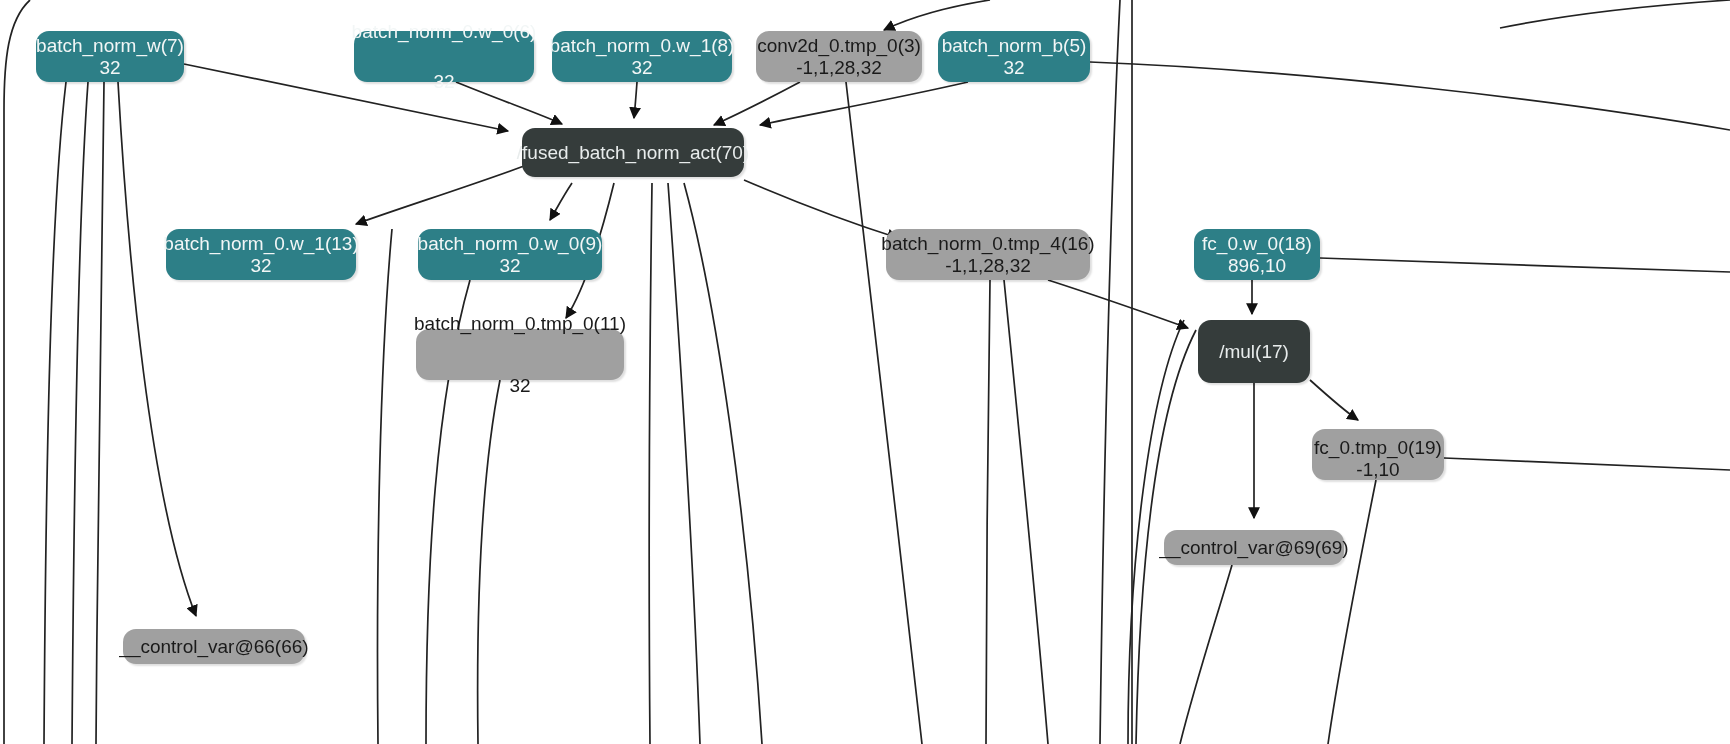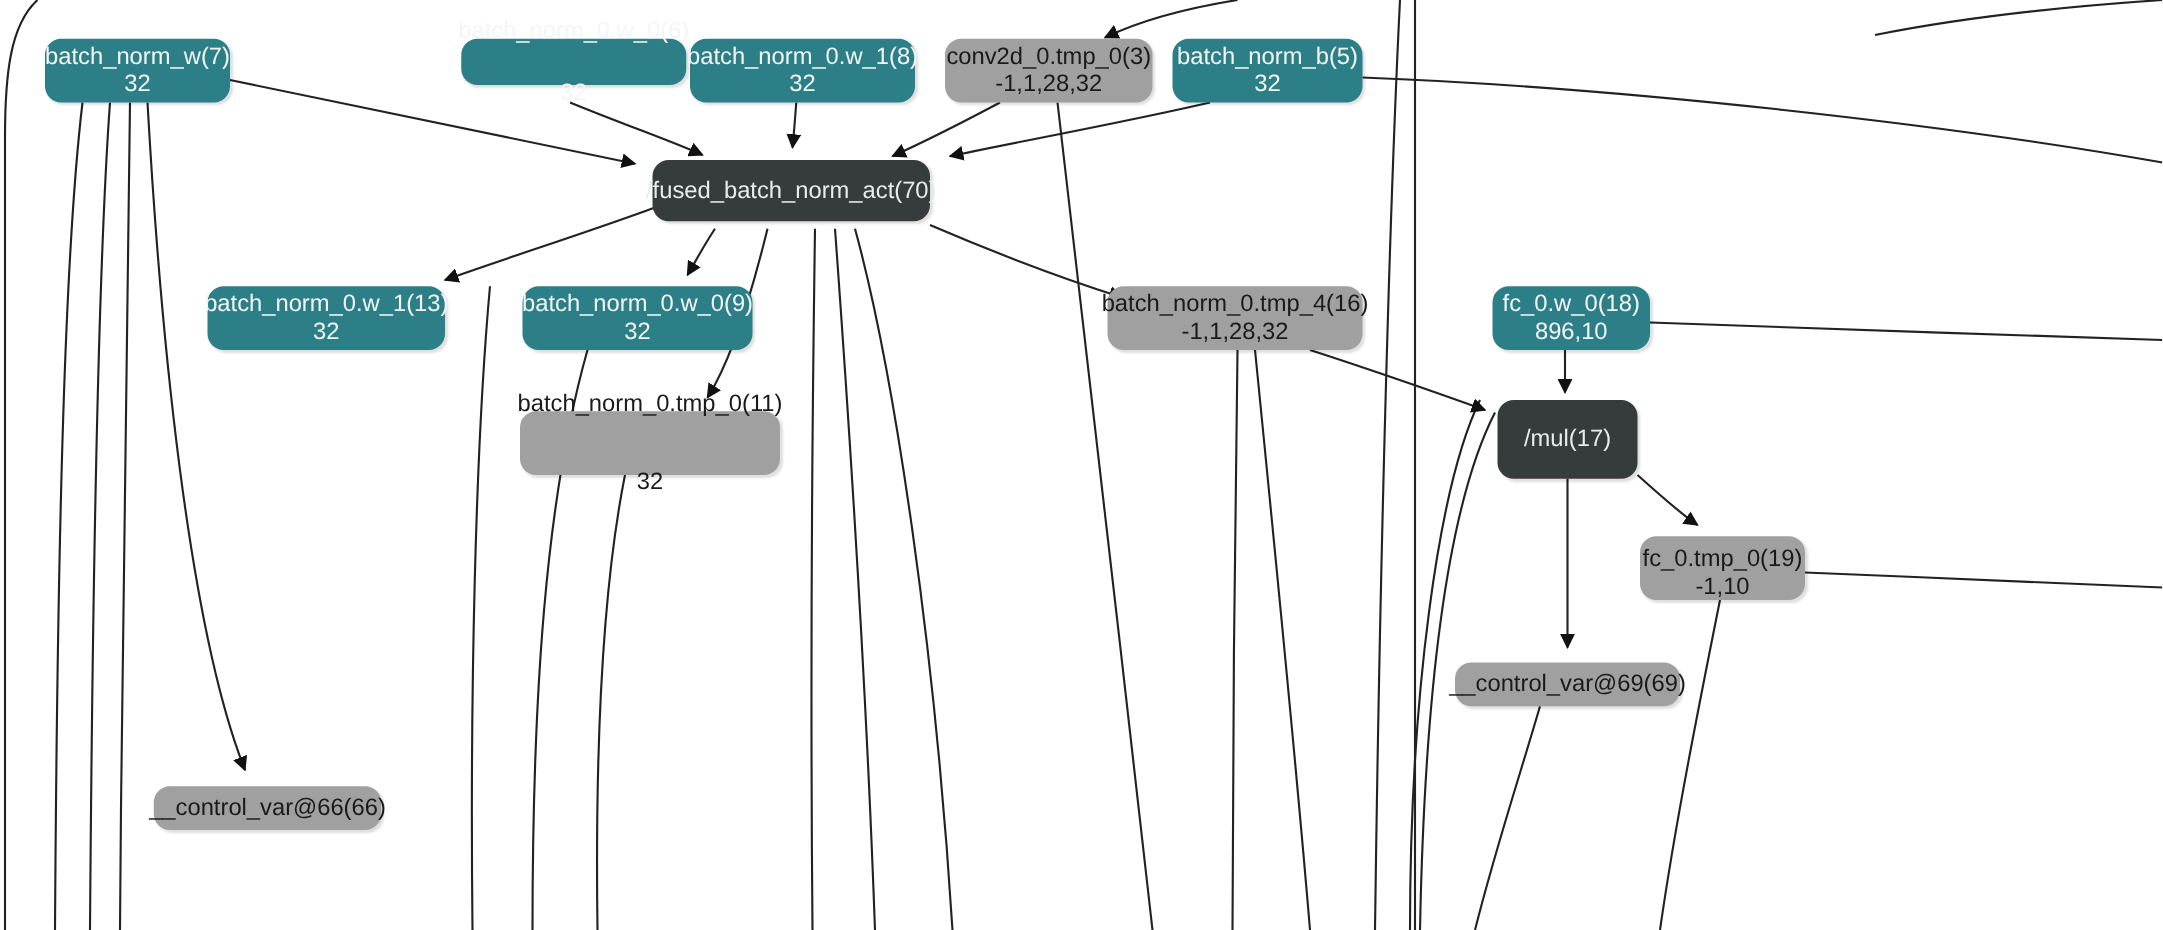--- a/index.html
+++ b/index.html
@@ -145,21 +145,21 @@
       <path d="M 1376 480 C 1360 560 1340 660 1328 744"></path>
 
     </g>
   </svg>
 
   <div class="node node-param" style="left:36px; top:31px; width:148px; height:51px;">
     <span class="node-label">batch_norm_w(7)</span>
     <span class="node-shape">32</span>
   </div>
 
-  <div class="node node-param" style="left:369px; top:31px; width:180px; height:37px;gap:28px;">
+  <div class="node node-param" style="left:354px; top:31px; width:180px; height:51px;gap:28px;">
     <span class="node-label">batch_norm_0.w_0(6)</span>
     <span class="node-shape">32</span>
   </div>
 
   <div class="node node-param" style="left:552px; top:31px; width:180px; height:51px;">
     <span class="node-label">batch_norm_0.w_1(8)</span>
     <span class="node-shape">32</span>
   </div>
 
   <div class="node node-tensor" style="left:756px; top:31px; width:166px; height:51px;">

